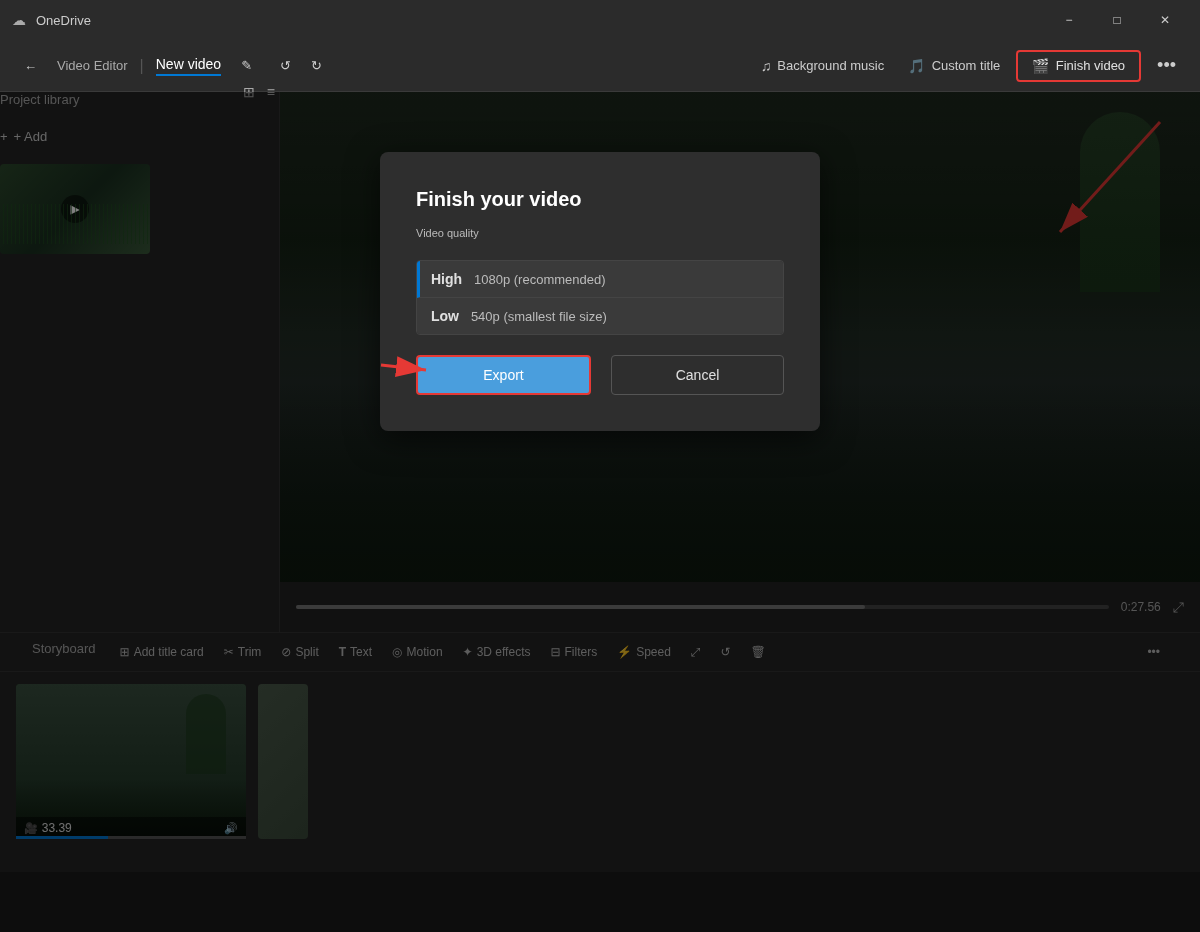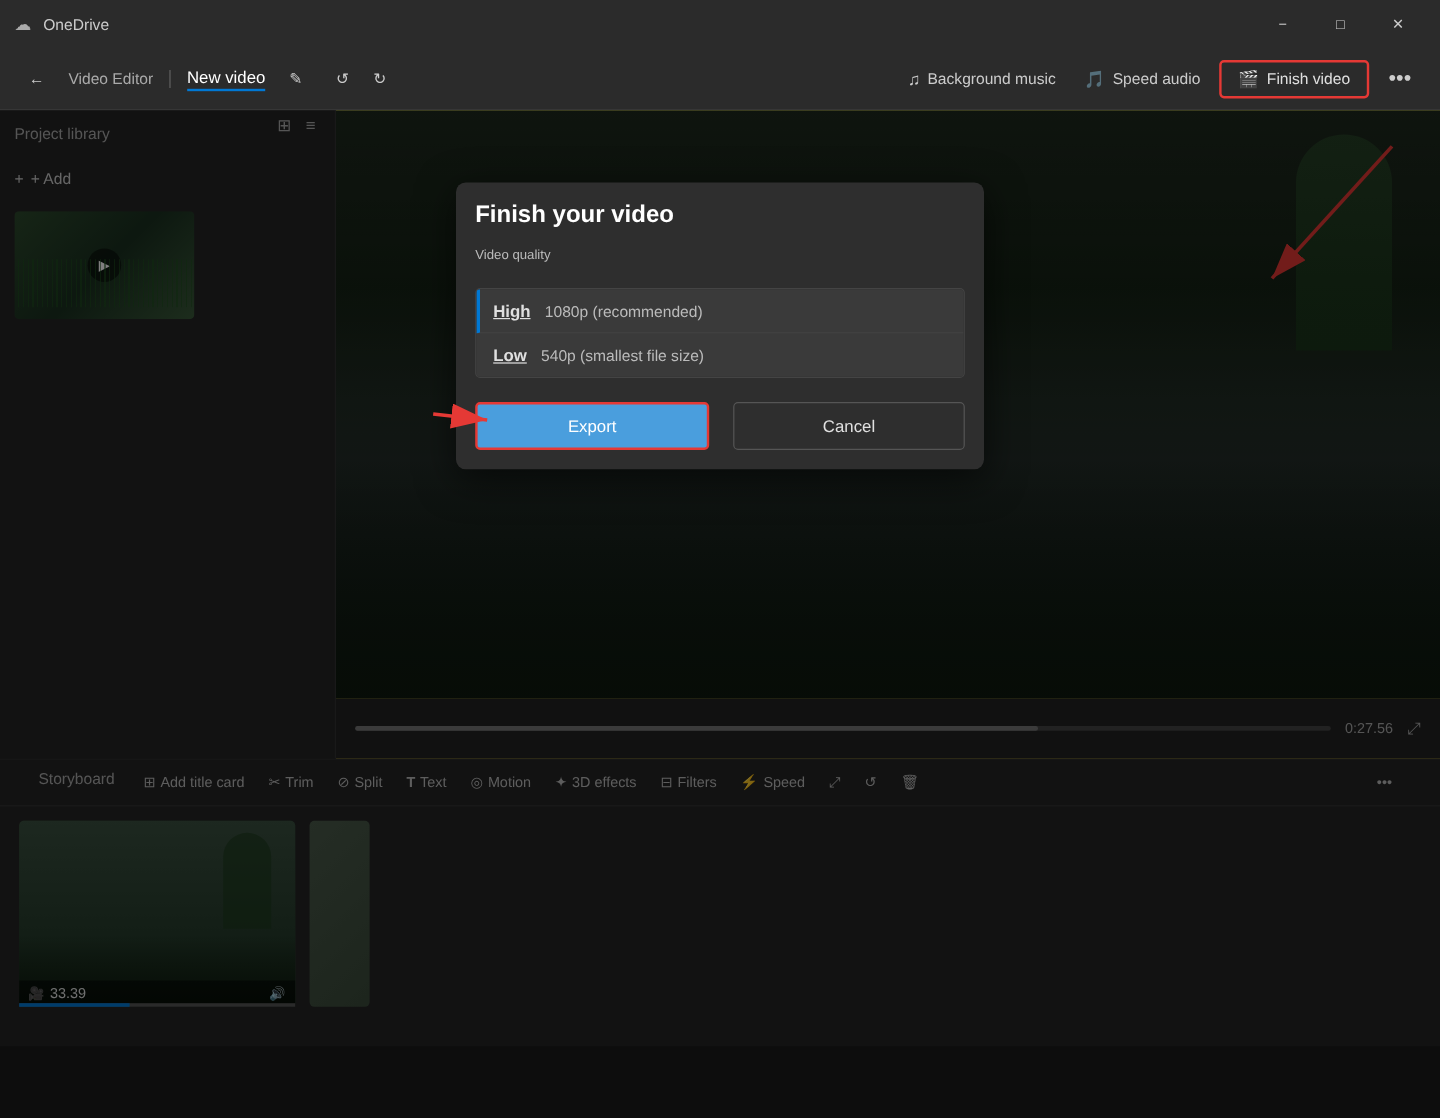--- a/index.html
+++ b/index.html
@@ -116,21 +116,21 @@
     
     .main-area {
       display: flex;
       height: 540px;
     }
 
     
     .sidebar {
       width: 280px;
       background: #252525;
-      padding: 12px;
+      padding: 0;
       border-right: 1px solid #333;
       flex-shrink: 0;
     }
     .sidebar-header {
       font-size: 13px;
       color: #aaa;
       margin-bottom: 10px;
     }
     .add-btn {
       background: transparent;
@@ -184,21 +184,21 @@
       display: flex;
       align-items: center;
       justify-content: center;
       color: white;
       font-size: 12px;
     }
 
     
     .preview-area {
       flex: 1;
-      background: #fde047;
+      background: #b91c1c;
       position: relative;
     }
     .preview-video {
       width: 100%;
       height: 490px;
       background: linear-gradient(180deg, #2a3a2a 0%, #1a2a1a 30%, #2a3530 60%, #1a2520 100%);
       position: relative;
       overflow: hidden;
     }
     .preview-overlay-dark {
@@ -249,21 +249,21 @@
       background: rgba(0,0,0,0.5);
       display: flex;
       align-items: flex-start;
       justify-content: center;
       padding-top: 60px;
       z-index: 100;
     }
     .dialog {
       background: #2e2e2e;
       border-radius: 8px;
-      padding: 16px;
+      padding: 36px;
       width: 440px;
       box-shadow: 0 8px 32px rgba(0,0,0,0.6);
     }
     .dialog-title {
       font-size: 20px;
       font-weight: 600;
       color: #fff;
       margin-bottom: 16px;
     }
     .dialog-label {
@@ -288,21 +288,20 @@
       align-items: center;
       gap: 4px;
     }
     .quality-option:last-child { border-bottom: none; }
     .quality-option.selected {
       border-left: 3px solid #0078d4;
       padding-left: 11px;
     }
     .quality-bold {
       font-weight: 600;
-      text-decoration: underline;
     }
     .quality-desc {
       color: #bbb;
       font-size: 13px;
     }
     .dialog-buttons {
       display: flex;
       gap: 20px;
     }
     .export-btn {
@@ -484,21 +483,21 @@
       </button>
     </div>
   </div>
   <div class="toolbar-right">
     <button class="toolbar-icon-btn">
       <span style="font-size:14px;">♫</span>
       <span>Background music</span>
     </button>
     <button class="toolbar-icon-btn">
       <span style="font-size:14px;">🎵</span>
-      <span>Speed audio</span>
+      <span>Custom title</span>
     </button>
     <button class="finish-video-btn finish-video-highlight">
       <span style="font-size:14px;">🎬</span>
       <span>Finish video</span>
     </button>
     <button class="more-btn">•••</button>
   </div>
 </div>
 
 <div class="main-area">

